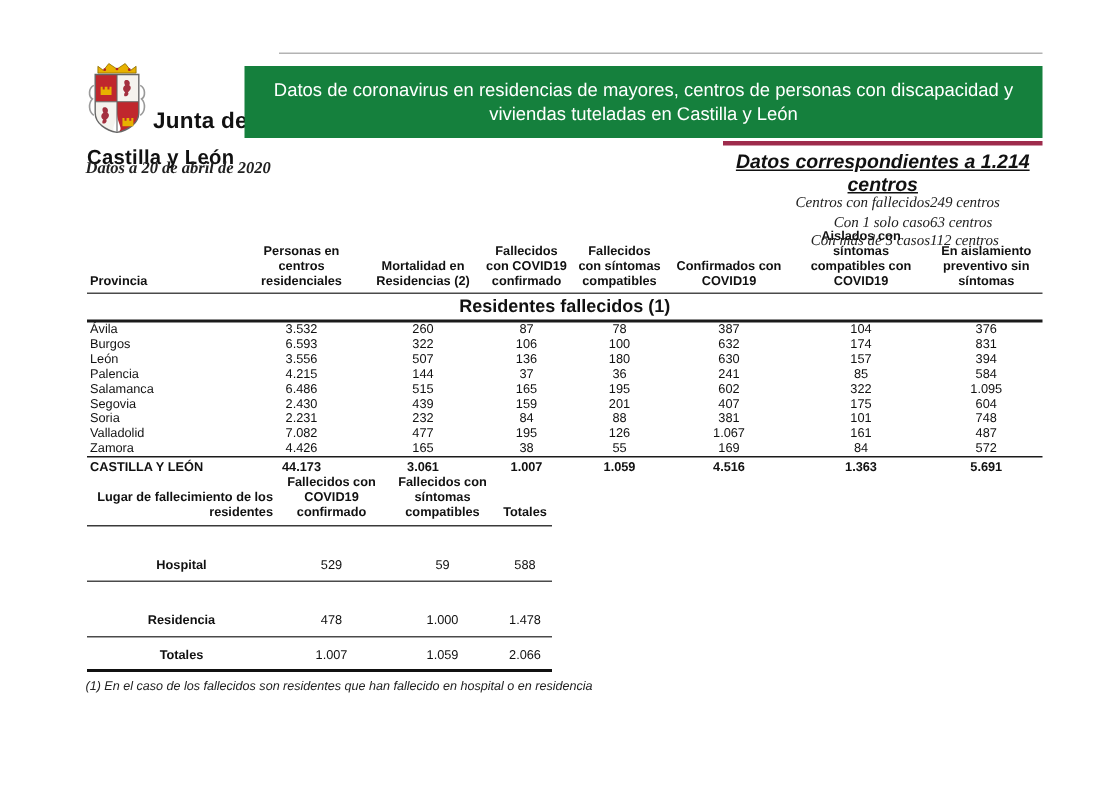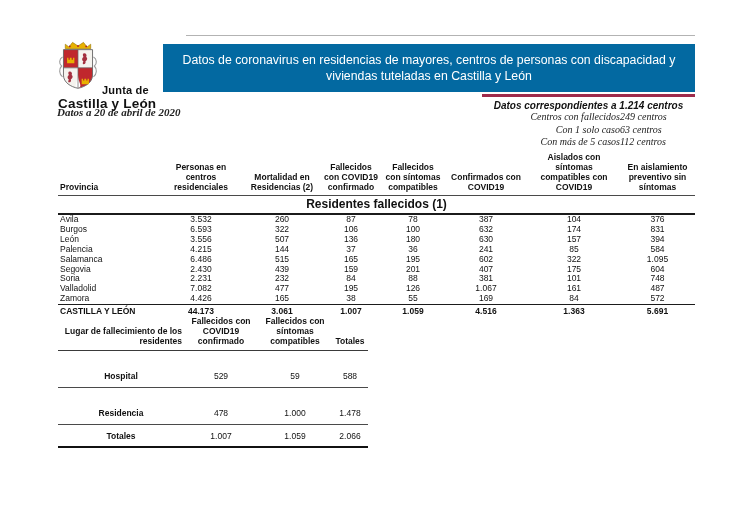--- a/index.html
+++ b/index.html
@@ -4,33 +4,33 @@
 <style>
   * { margin:0; padding:0; box-sizing:border-box; }
   body { background:#ffffff; font-family:"Liberation Sans", sans-serif; }
   .page { position:relative; width:740px; height:523px; background:#fff; overflow:hidden; }
 
   .topline { position:absolute; left:186px; top:35px; width:509px; height:1px; background:#b3b3b3; }
 
   
   .logo { position:absolute; left:58px; top:40px; width:115px; }
   .logo-row { display:flex; align-items:flex-end; gap:4px; }
-  .org1 { font-weight:bold; font-size:11px; color:#111; margin-bottom:0; letter-spacing:0.2px; }
+  .org1 { font-weight:bold; font-size:15px; color:#111; margin-bottom:8px; letter-spacing:0.2px; }
   .org2 { font-weight:bold; font-size:13.5px; color:#111; margin-top:0px; letter-spacing:0.2px; }
   .date-note { position:absolute; left:57px; top:106px; font-family:"Liberation Serif", serif; font-style:italic; font-weight:bold; font-size:11px; color:#222; }
 
   
-  .banner { position:absolute; left:163px; top:44px; width:532px; height:48px; background:#0369a1;
+  .banner { position:absolute; left:163px; top:44px; width:532px; height:48px; background:#15803d;
             display:flex; flex-direction:column; align-items:center; justify-content:center;
             color:#fff; font-size:12.3px; line-height:16px; text-align:center; }
 
   
   .summary { position:absolute; left:482px; top:94px; width:213px; }
   .summary-bar { height:3px; background:#9E2B4C; }
-  .summary-title { font-weight:bold; font-style:italic; font-size:10px; color:#111; text-align:center; margin-top:3px; }
+  .summary-title { font-weight:bold; font-style:italic; font-size:13px; color:#111; text-align:center; margin-top:3px;text-decoration:underline; }
   .summary-row { display:flex; font-family:"Liberation Serif", serif; font-style:italic; font-size:10px; color:#222; line-height:12.5px; }
   .summary-row .lbl { width:138px; padding-left:20px;text-align:right; }
   .summary-row:nth-child(4) .lbl, .summary-row:nth-child(5) .lbl { padding-left:28px; }
   .summary-row .val { flex:1; }
 
   
   table { border-collapse:collapse; }
   .t1 { position:absolute; left:58px; top:152px; width:637px; table-layout:fixed; font-size:8.5px; color:#111; }
   .t1 th { font-weight:bold; vertical-align:bottom; text-align:center; line-height:10px; padding:0 2px 3px 2px; }
   .t1 th.first { text-align:left; padding-left:2px; }
@@ -281,15 +281,16 @@
       <tr class="total">
         <td class="rowname">Totales</td>
         <td>1.007</td>
         <td>1.059</td>
         <td>2.066</td>
       </tr>
     </tbody>
   </table>
 
   <div class="footnotes">
+    <p>(1) En el caso de los fallecidos son residentes que han fallecido en hospital o en residencia</p>
   </div>
 
 </div>
 
 </body></html>

